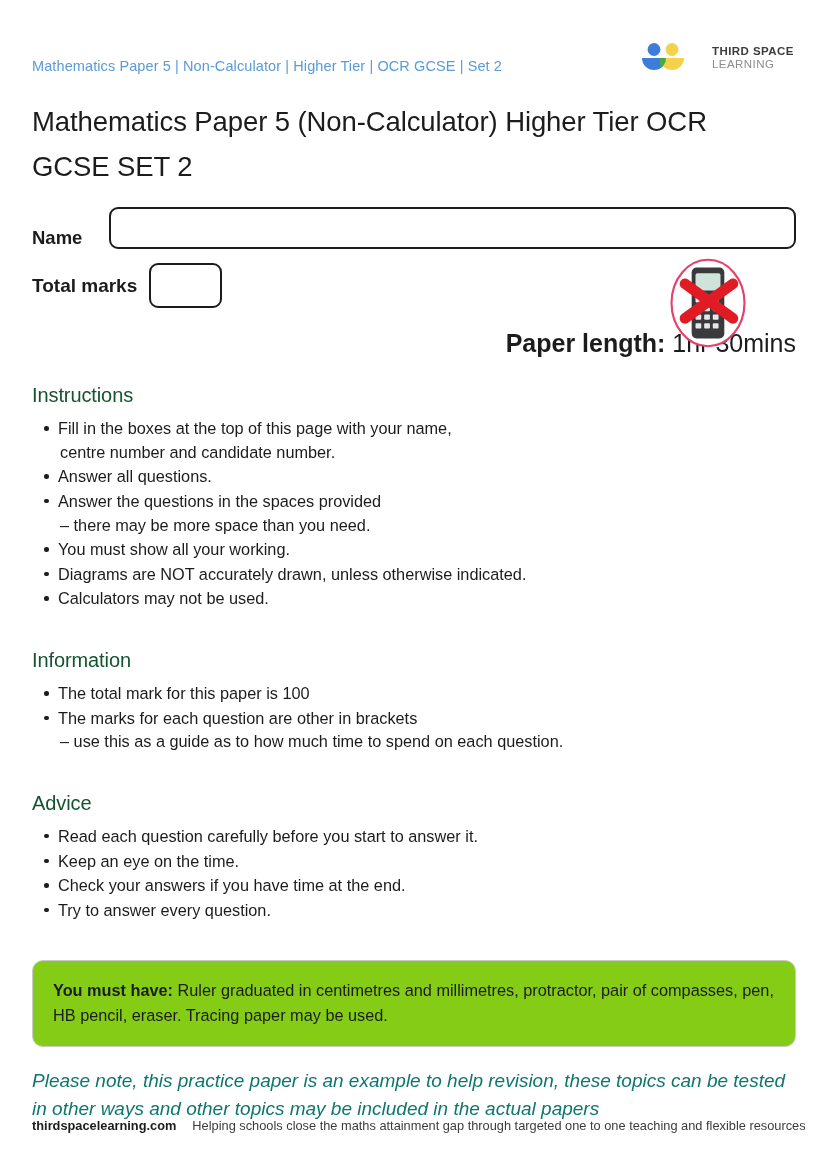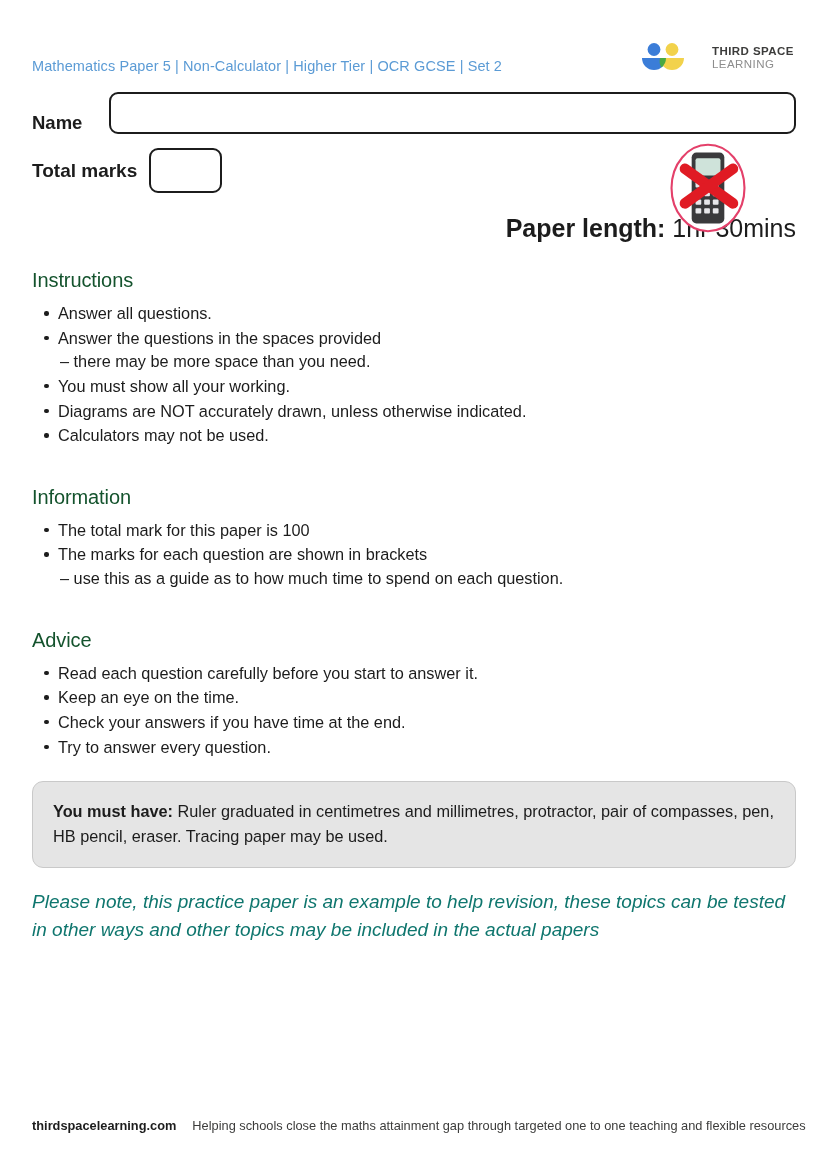--- a/index.html
+++ b/index.html
@@ -168,24 +168,24 @@
     border-radius: 50%;
     background: #1c1c1c;
   }
   ul.bullets li .cont {
     display: block;
     margin-left: 2px;
   }
 
   
   .must-have {
-    margin-top: 22px;
+    margin-top: 38px;
     border: 1px solid #c9c9c9;
     border-radius: 11px;
-    background: #e5e5e5;
+    background: #84cc16;
     padding: 17px 20px 19px 20px;
     font-size: 16.3px;
     line-height: 1.5;
     color: #1c1c1c;
     box-sizing: border-box;
   }
   .must-have b { font-weight: bold; }
 
   
   .note {
@@ -236,20 +236,21 @@
         <path d="M24 16 h24 a12 12 0 0 1 -24 0 z" fill="#f2d24b"></path>
         <path d="M24 16 h6 a12 12 0 0 1 -4.6 9.45 A12 12 0 0 1 24 16 z" fill="#49a942"></path>
       </svg>
       <div class="brand-words">
         <span class="brand-top">THIRD SPACE</span>
         <span class="brand-bottom">LEARNING</span>
       </div>
     </div>
   </div>
 
+  <h1 class="doc-title">Mathematics Paper 5 (Non-Calculator) Higher Tier OCR GCSE SET 2</h1>
 
   <div class="name-row">
     <div class="field-label">Name</div>
     <div class="name-box"></div>
   </div>
 
   <div class="marks-block">
     <div class="marks-row">
       <div class="marks-label">Total marks</div>
       <div class="marks-box"></div>
@@ -282,20 +283,24 @@
         <line x1="26" y1="30" x2="76" y2="66"></line>
         <line x1="76" y1="30" x2="26" y2="66"></line>
       </g>
     </svg>
   </div>
 
   <div class="section instructions">
     <h2 class="section-heading">Instructions</h2>
     <ul class="bullets">
       <li>
+        <span>Fill in the boxes at the top of this page with your name,</span>
+        <span class="cont">centre number and candidate number.</span>
+      </li>
+      <li>
         <span>Answer all questions.</span>
       </li>
       <li>
         <span>Answer the questions in the spaces provided</span>
         <span class="cont">– there may be more space than you need.</span>
       </li>
       <li>
         <span>You must show all your working.</span>
       </li>
       <li>
@@ -307,21 +312,21 @@
     </ul>
   </div>
 
   <div class="section info">
     <h2 class="section-heading">Information</h2>
     <ul class="bullets">
       <li>
         <span>The total mark for this paper is 100</span>
       </li>
       <li>
-        <span>The marks for each question are shown in brackets</span>
+        <span>The marks for each question are other in brackets</span>
         <span class="cont">– use this as a guide as to how much time to spend on each question.</span>
       </li>
     </ul>
   </div>
 
   <div class="section advice">
     <h2 class="section-heading">Advice</h2>
     <ul class="bullets">
       <li>
         <span>Read each question carefully before you start to answer it.</span>

